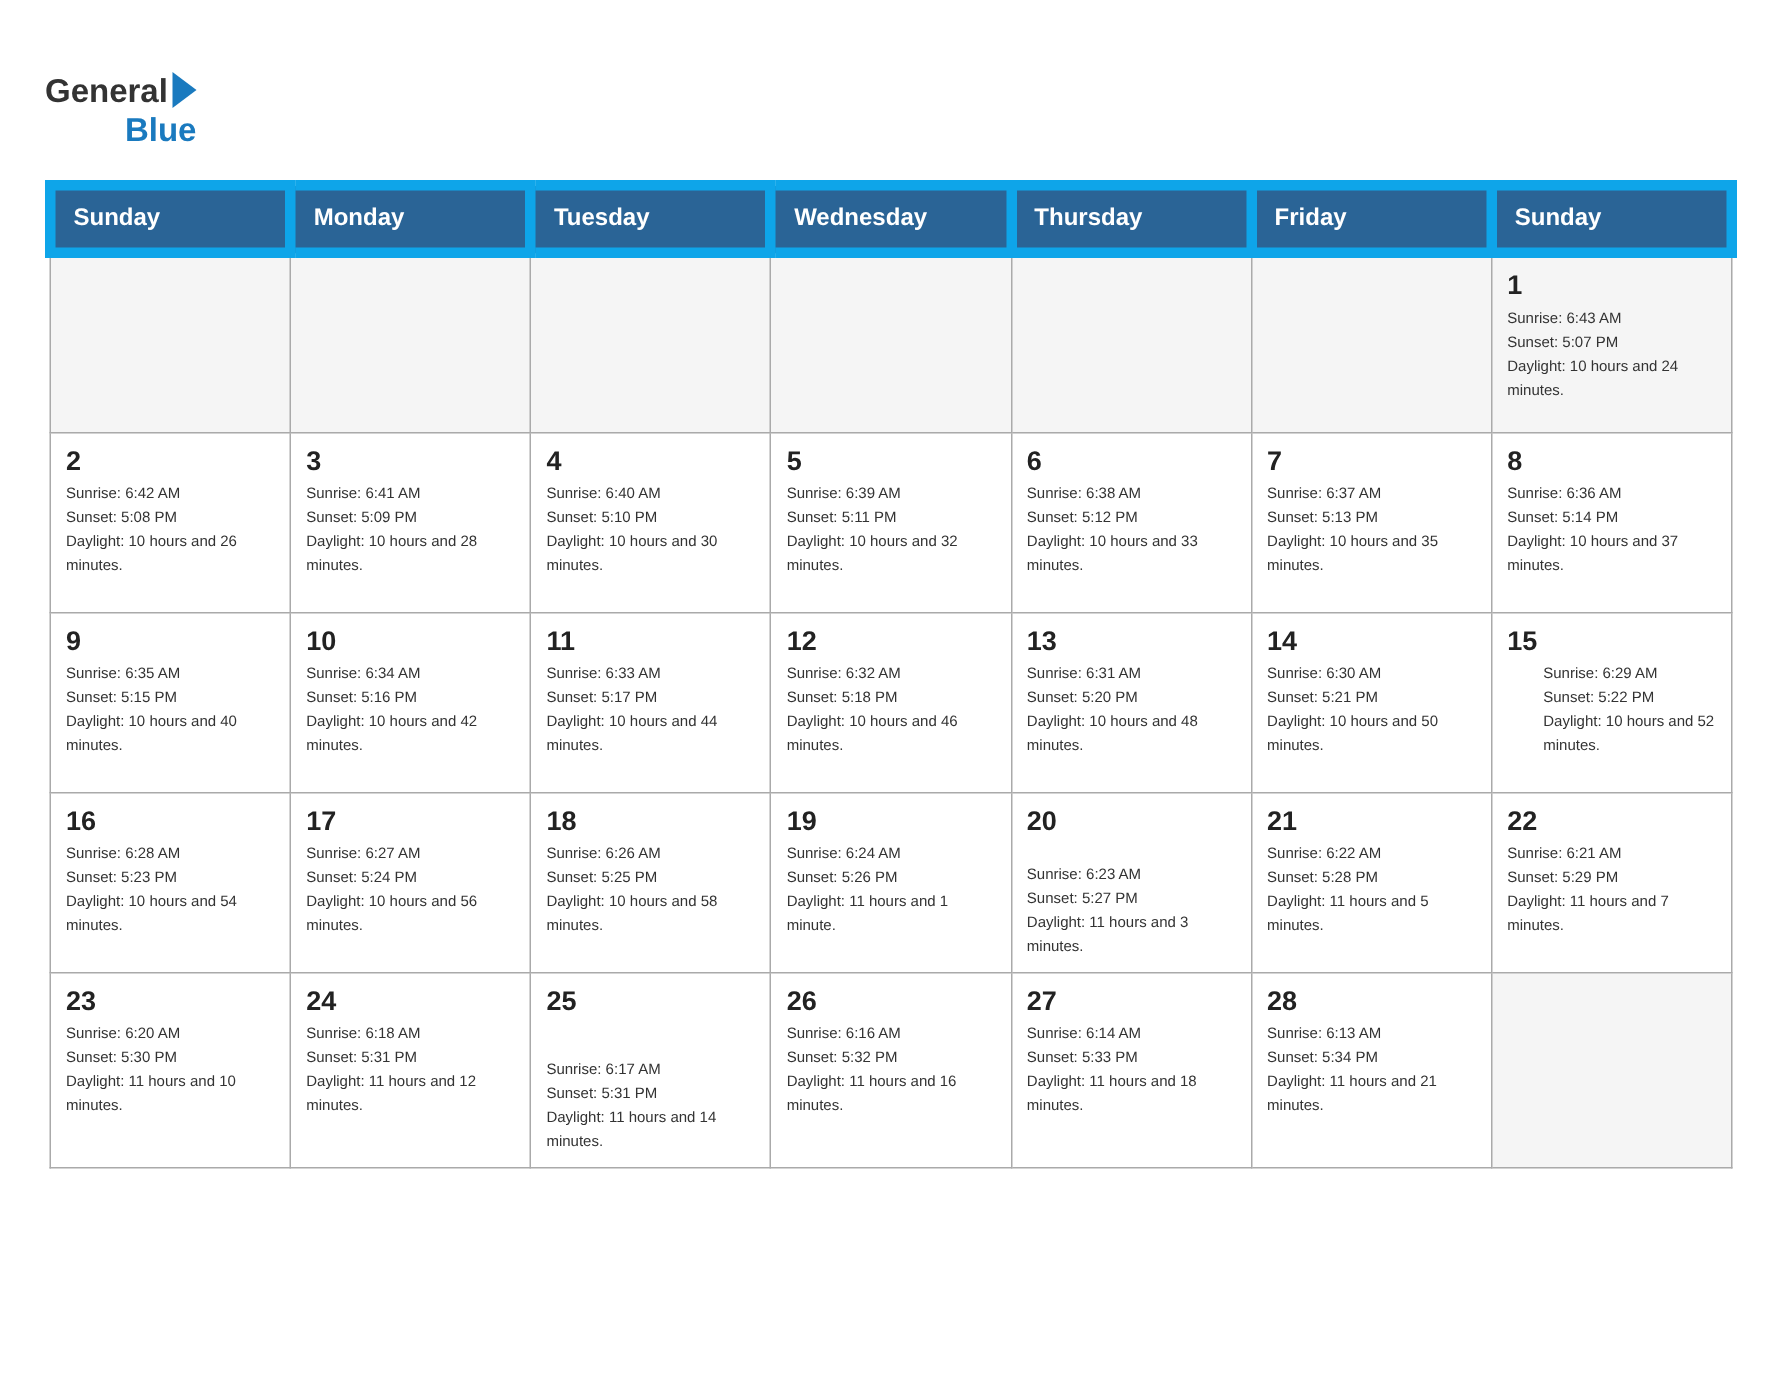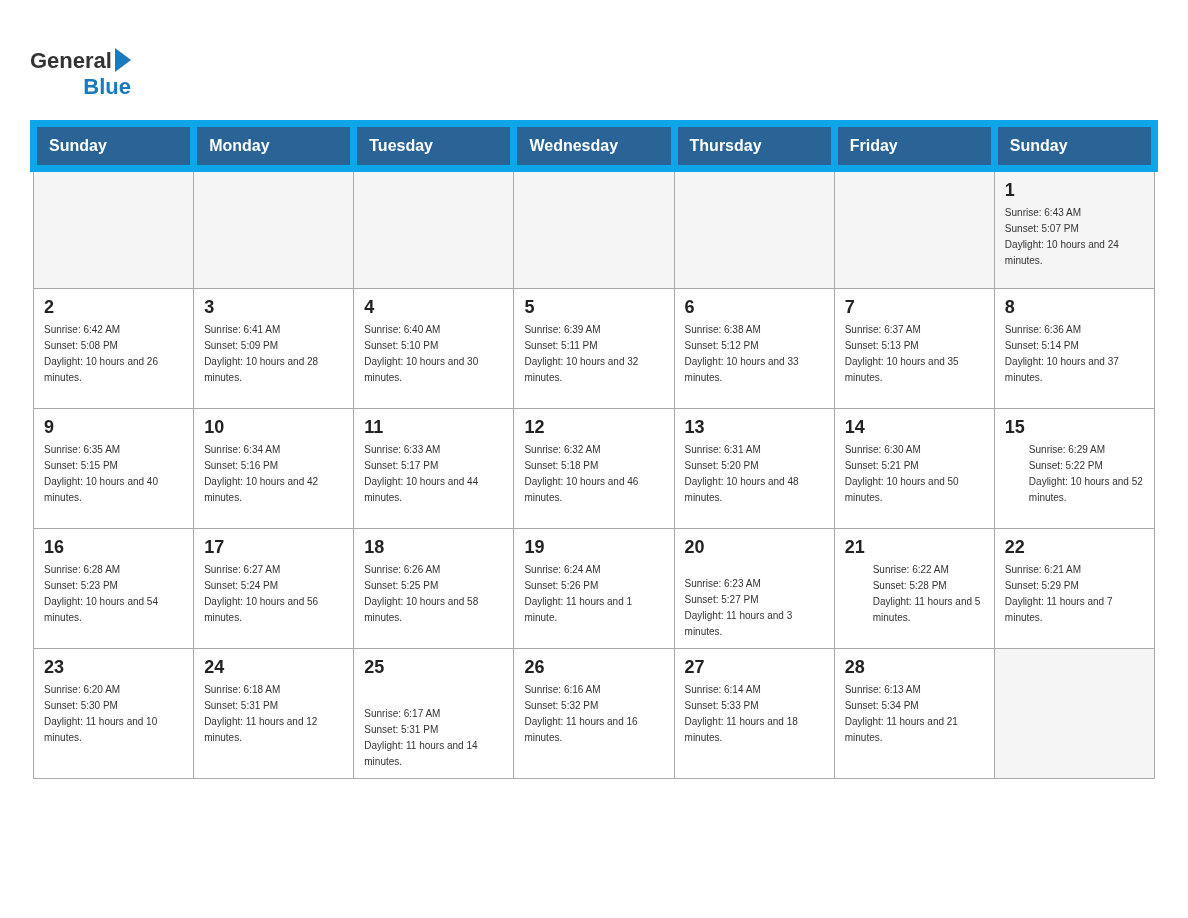--- a/index.html
+++ b/index.html
@@ -263,21 +263,21 @@
 Daylight: 11 hours and 1 minute.</div>
         </td>
         <td>
           <span class="day-number">20</span>
           <div class="day-info" style="white-space: pre-line; margin-top: 18px;">Sunrise: 6:23 AM
 Sunset: 5:27 PM
 Daylight: 11 hours and 3 minutes.</div>
         </td>
         <td>
           <span class="day-number">21</span>
-          <div class="day-info" style="white-space: pre-line; margin-left: 28px;">Sunrise: 6:22 AM
+          <div class="day-info" style="white-space: pre-line;">Sunrise: 6:22 AM
 Sunset: 5:28 PM
 Daylight: 11 hours and 5 minutes.</div>
         </td>
         <td>
           <span class="day-number">22</span>
           <div class="day-info" style="white-space: pre-line;">Sunrise: 6:21 AM
 Sunset: 5:29 PM
 Daylight: 11 hours and 7 minutes.</div>
         </td>
       </tr>

